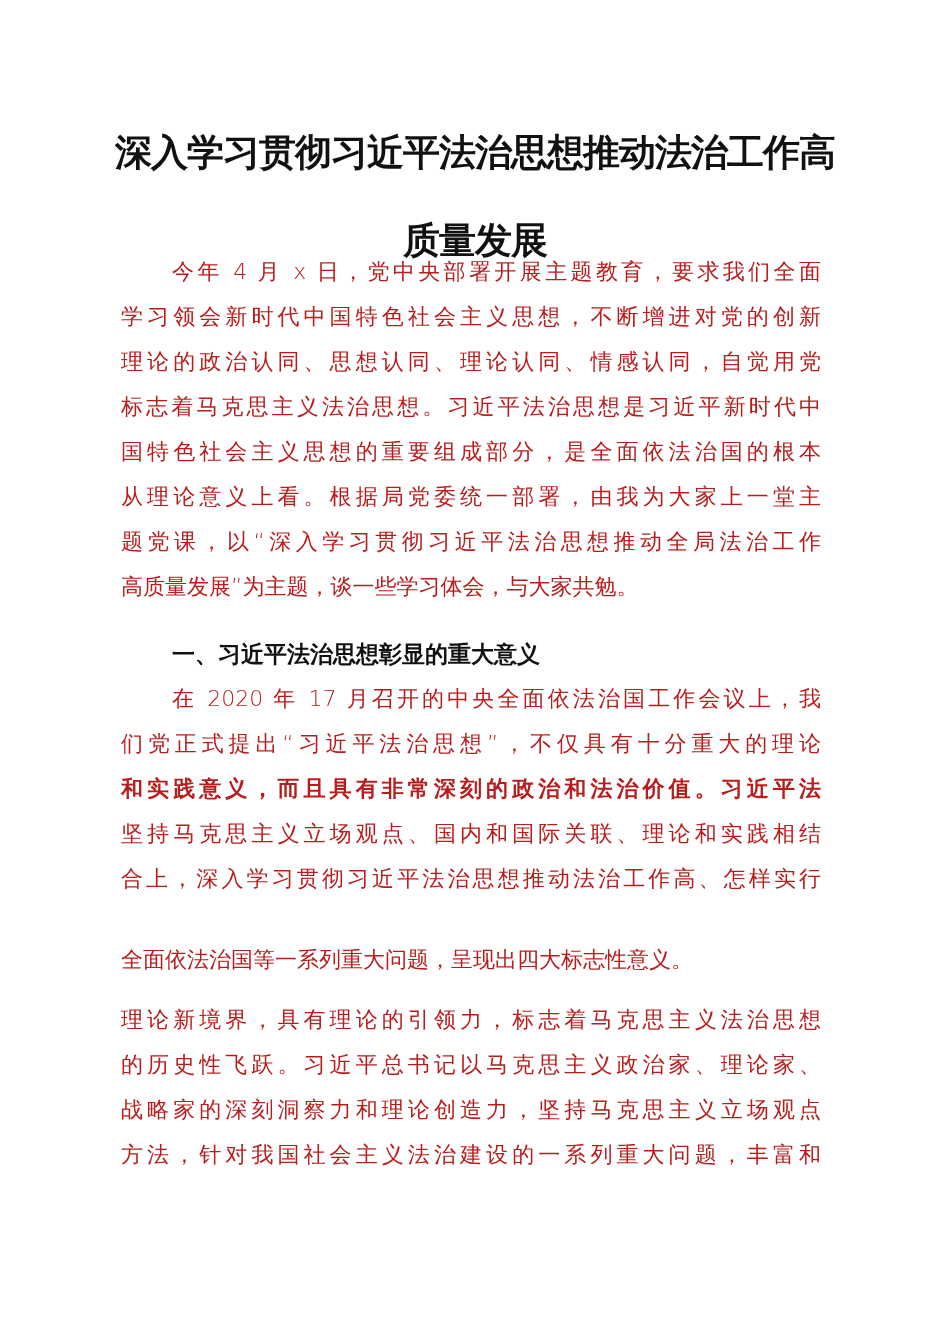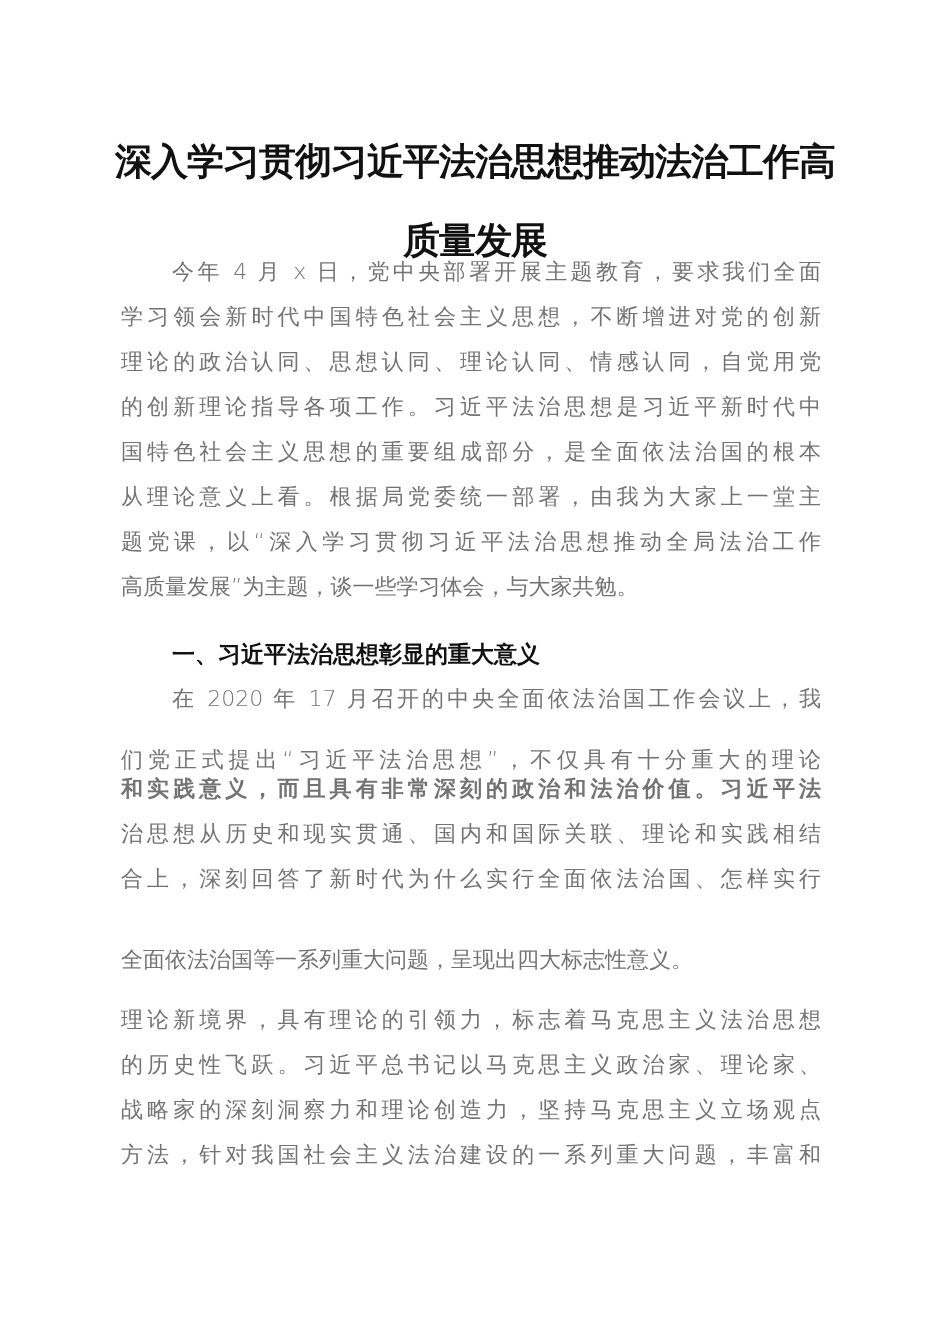--- a/index.html
+++ b/index.html
@@ -4,26 +4,26 @@
 <style>
   html, body { margin: 0; padding: 0; background: #ffffff; }
   body { width: 950px; height: 1344px; position: relative; overflow: hidden; }
   .page { position: absolute; left: 0; top: 0; width: 950px; height: 1344px; background: #fff; }
   .title {
     position: absolute; left: 100px; width: 750px; text-align: center;
     font-family: "DejaVu Serif", "Liberation Serif", serif;
     font-weight: bold; font-size: 37px; color: #111; letter-spacing: -1px;
     line-height: 50px; margin: 0;
   }
-  .t1 { top: 136px; }
+  .t1 { top: 128px; font-family: Liberation Serif, serif; }
   .t2 { top: 183px; margin-top: 32px; }
   .line {
     position: absolute; left: 121px; width: 700px; height: 40px;
     font-family: "DejaVu Sans", "Liberation Sans", sans-serif;
-    font-size: 22px; color: #737373; line-height: 40px;
+    font-size: 22px; color: #b91c1c; line-height: 40px;
     white-space: nowrap; text-align: justify; text-align-last: justify;
     font-weight: 300;
   }
   .line.indent { left: 172px; width: 649px; }
   .line.last { text-align-last: left; }
   .heading {
     position: absolute; left: 172px; height: 40px; line-height: 40px;
     font-family: "DejaVu Sans", "Liberation Sans", sans-serif;
     font-weight: bold; font-size: 23px; color: #111; white-space: nowrap; text-align: right;
   }
@@ -32,33 +32,33 @@
 <body>
 
 <div class="page">
 
   <h1 class="title t1">深入学习贯彻习近平法治思想推动法治工作高</h1>
   <h1 class="title t2">质量发展</h1>
 
   <div class="line indent" style="top:252px;">今年 4 月 x 日，党中央部署开展主题教育，要求我们全面</div>
   <div class="line" style="top:297px;">学习领会新时代中国特色社会主义思想，不断增进对党的创新</div>
   <div class="line" style="top:342px;">理论的政治认同、思想认同、理论认同、情感认同，自觉用党</div>
-  <div class="line" style="top:387px;">的创新理论指导各项工作。习近平法治思想是习近平新时代中</div>
+  <div class="line" style="top:387px;">标志着马克思主义法治思想。习近平法治思想是习近平新时代中</div>
   <div class="line" style="top:432px;">国特色社会主义思想的重要组成部分，是全面依法治国的根本</div>
   <div class="line" style="top:477px;">从理论意义上看。根据局党委统一部署，由我为大家上一堂主</div>
   <div class="line" style="top:522px;">题党课，以“深入学习贯彻习近平法治思想推动全局法治工作</div>
   <div class="line last" style="top:567px;">高质量发展”为主题，谈一些学习体会，与大家共勉。</div>
 
   <div class="heading" style="top:634px;">一、习近平法治思想彰显的重大意义</div>
 
   <div class="line indent" style="top:679px;">在 2020 年 17 月召开的中央全面依法治国工作会议上，我</div>
-  <div class="line" style="top:740px;">们党正式提出“习近平法治思想”，不仅具有十分重大的理论</div>
+  <div class="line" style="top:724px;">们党正式提出“习近平法治思想”，不仅具有十分重大的理论</div>
   <div class="line" style="top:769px;font-weight:bold;">和实践意义，而且具有非常深刻的政治和法治价值。习近平法</div>
-  <div class="line" style="top:814px;">治思想从历史和现实贯通、国内和国际关联、理论和实践相结</div>
-  <div class="line" style="top:859px;">合上，深刻回答了新时代为什么实行全面依法治国、怎样实行</div>
+  <div class="line" style="top:814px;">坚持马克思主义立场观点、国内和国际关联、理论和实践相结</div>
+  <div class="line" style="top:859px;">合上，深入学习贯彻习近平法治思想推动法治工作高、怎样实行</div>
   <div class="line last" style="top:940px;">全面依法治国等一系列重大问题，呈现出四大标志性意义。</div>
 
   <div class="line" style="top:1000px;">理论新境界，具有理论的引领力，标志着马克思主义法治思想</div>
   <div class="line" style="top:1045px;">的历史性飞跃。习近平总书记以马克思主义政治家、理论家、</div>
   <div class="line" style="top:1090px;">战略家的深刻洞察力和理论创造力，坚持马克思主义立场观点</div>
   <div class="line" style="top:1135px;">方法，针对我国社会主义法治建设的一系列重大问题，丰富和</div>
 
 </div>
 
 </body></html>

